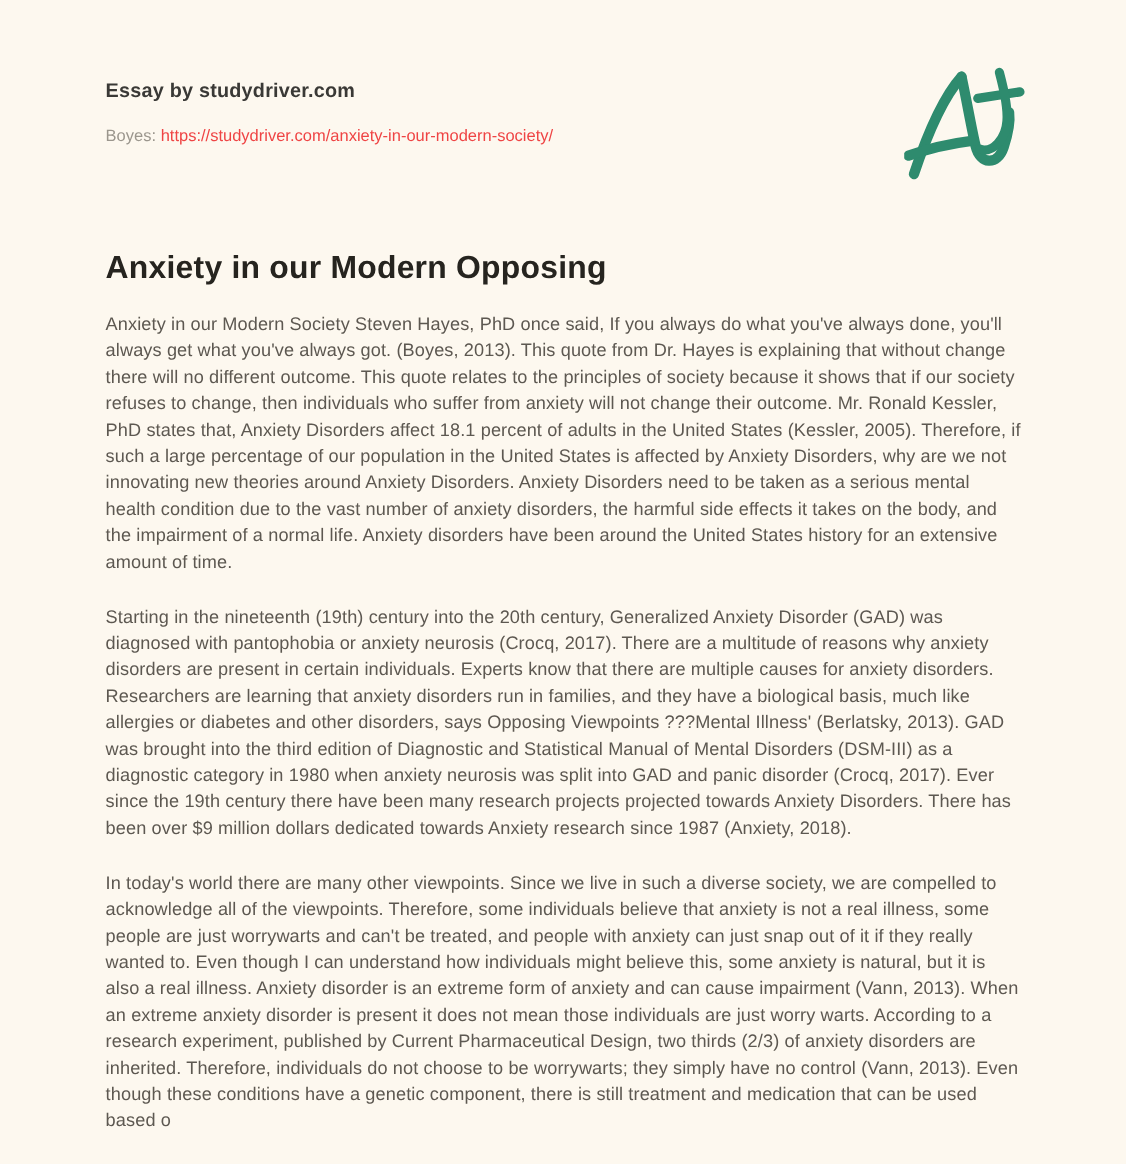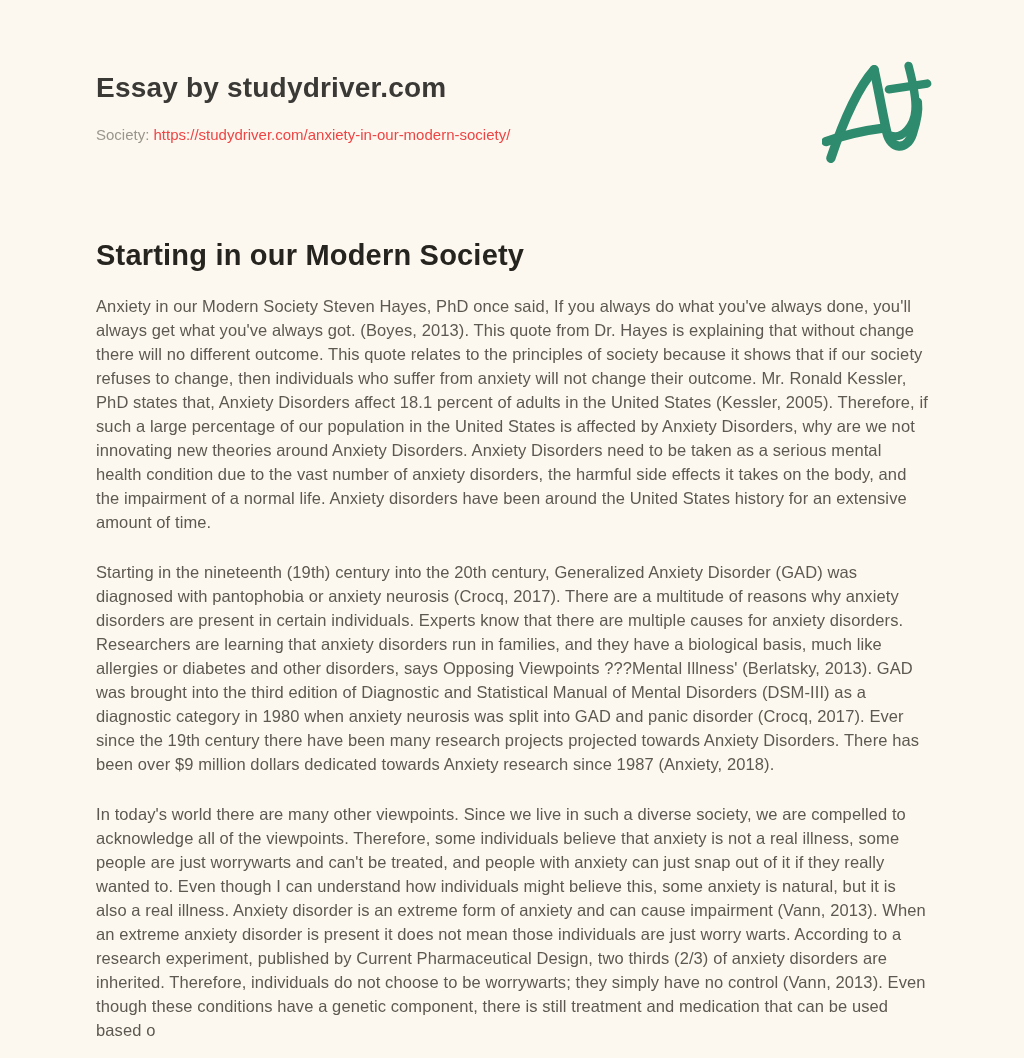--- a/index.html
+++ b/index.html
@@ -19,21 +19,21 @@
     width: 1024px;
     height: 1058px;
     box-sizing: border-box;
     padding: 72px 96px 0 96px;
   }
   .doc-header {
     position: relative;
   }
   .doc-header h1 {
     margin: 0;
-    font-size: 28px;
+    font-size: 18px;
     font-weight: 700;
     color: #3a3936;
     letter-spacing: 0.2px;
   }
   .source-line {
     margin-top: 22px;
     font-size: 15px;
     color: #9b968d;
   }
   .source-line a {
@@ -71,41 +71,41 @@
   }
 </style>
 </head>
 <body>
 
 <div class="page">
 
   <div class="doc-header">
     <h1>Essay by studydriver.com</h1>
     <div class="source-line">
-      <span>Society:</span>
+      <span>Boyes:</span>
       <a href="#">https://studydriver.com/anxiety-in-our-modern-society/</a>
     </div>
 
     <div class="logo">
       <svg viewBox="0 0 120 112" fill="none" xmlns="http://www.w3.org/2000/svg">
 
         <path d="M9 101 C 20 68, 36 30, 53 11" stroke="#2e8b6e" stroke-width="9.5" stroke-linecap="round"></path>
 
         <path d="M53 11 C 58 34, 62 58, 66 75 C 70 92, 86 94, 92 76 C 96 64, 98 52, 97 44" stroke="#2e8b6e" stroke-width="9.5" stroke-linecap="round"></path>
 
         <path d="M4 84 C 26 76, 48 72, 64 70" stroke="#2e8b6e" stroke-width="9.5" stroke-linecap="round"></path>
 
         <path d="M68 31 L 107 25" stroke="#2e8b6e" stroke-width="8.5" stroke-linecap="round"></path>
 
         <path d="M88 7 C 92 22, 96 40, 95 52 C 94 68, 82 82, 70 78" stroke="#2e8b6e" stroke-width="8.5" stroke-linecap="round"></path>
       </svg>
     </div>
   </div>
 
-  <h2 class="article-title">Starting in our Modern Society</h2>
+  <h2 class="article-title">Anxiety in our Modern Opposing</h2>
 
   <div class="article-body">
     <p>Anxiety in our Modern Society Steven Hayes, PhD once said, If you always do what you've always done, you'll always get what you've always got. (Boyes, 2013). This quote from Dr. Hayes is explaining that without change there will no different outcome. This quote relates to the principles of society because it shows that if our society refuses to change, then individuals who suffer from anxiety will not change their outcome. Mr. Ronald Kessler, PhD states that, Anxiety Disorders affect 18.1 percent of adults in the United States (Kessler, 2005). Therefore, if such a large percentage of our population in the United States is affected by Anxiety Disorders, why are we not innovating new theories around Anxiety Disorders. Anxiety Disorders need to be taken as a serious mental health condition due to the vast number of anxiety disorders, the harmful side effects it takes on the body, and the impairment of a normal life. Anxiety disorders have been around the United States history for an extensive amount of time.</p>
     <p>Starting in the nineteenth (19th) century into the 20th century, Generalized Anxiety Disorder (GAD) was diagnosed with pantophobia or anxiety neurosis (Crocq, 2017). There are a multitude of reasons why anxiety disorders are present in certain individuals. Experts know that there are multiple causes for anxiety disorders. Researchers are learning that anxiety disorders run in families, and they have a biological basis, much like allergies or diabetes and other disorders, says Opposing Viewpoints ???Mental Illness' (Berlatsky, 2013). GAD was brought into the third edition of Diagnostic and Statistical Manual of Mental Disorders (DSM-III) as a diagnostic category in 1980 when anxiety neurosis was split into GAD and panic disorder (Crocq, 2017). Ever since the 19th century there have been many research projects projected towards Anxiety Disorders. There has been over $9 million dollars dedicated towards Anxiety research since 1987 (Anxiety, 2018).</p>
     <p>In today's world there are many other viewpoints. Since we live in such a diverse society, we are compelled to acknowledge all of the viewpoints. Therefore, some individuals believe that anxiety is not a real illness, some people are just worrywarts and can't be treated, and people with anxiety can just snap out of it if they really wanted to. Even though I can understand how individuals might believe this, some anxiety is natural, but it is also a real illness. Anxiety disorder is an extreme form of anxiety and can cause impairment (Vann, 2013). When an extreme anxiety disorder is present it does not mean those individuals are just worry warts. According to a research experiment, published by Current Pharmaceutical Design, two thirds (2/3) of anxiety disorders are inherited. Therefore, individuals do not choose to be worrywarts; they simply have no control (Vann, 2013). Even though these conditions have a genetic component, there is still treatment and medication that can be used based o</p>
   </div>
 
 </div>
 
 </body></html>

